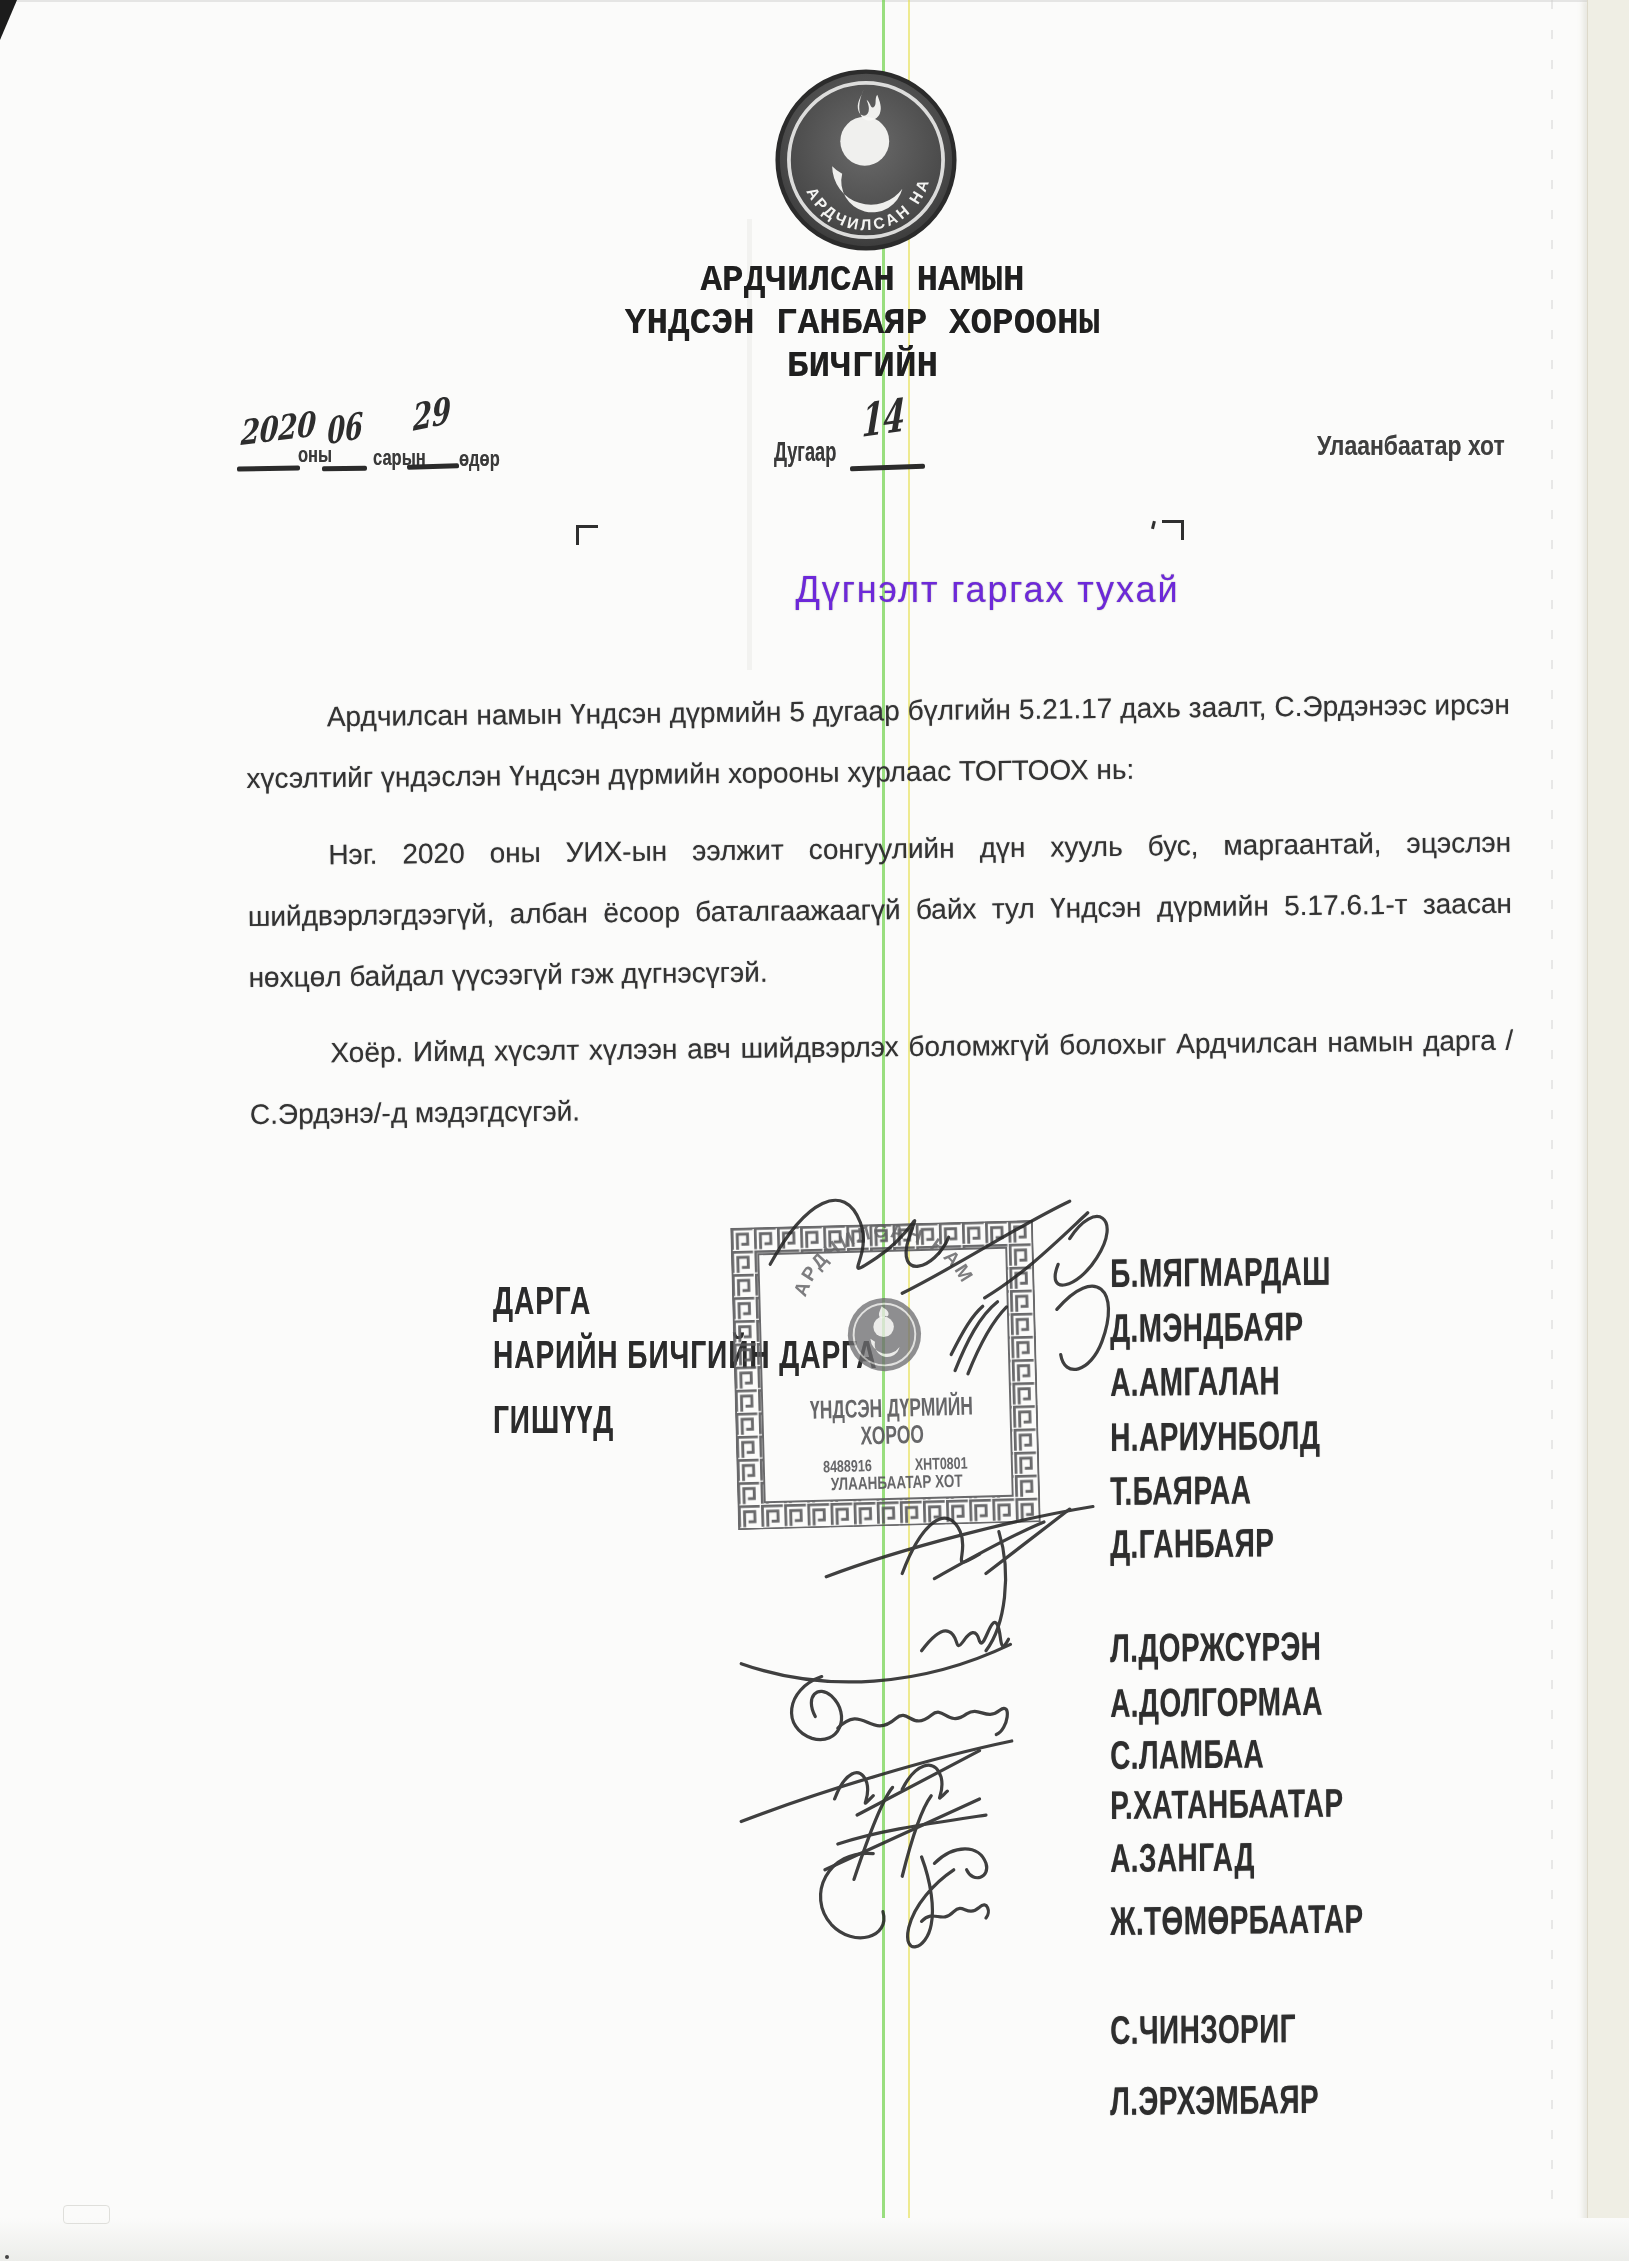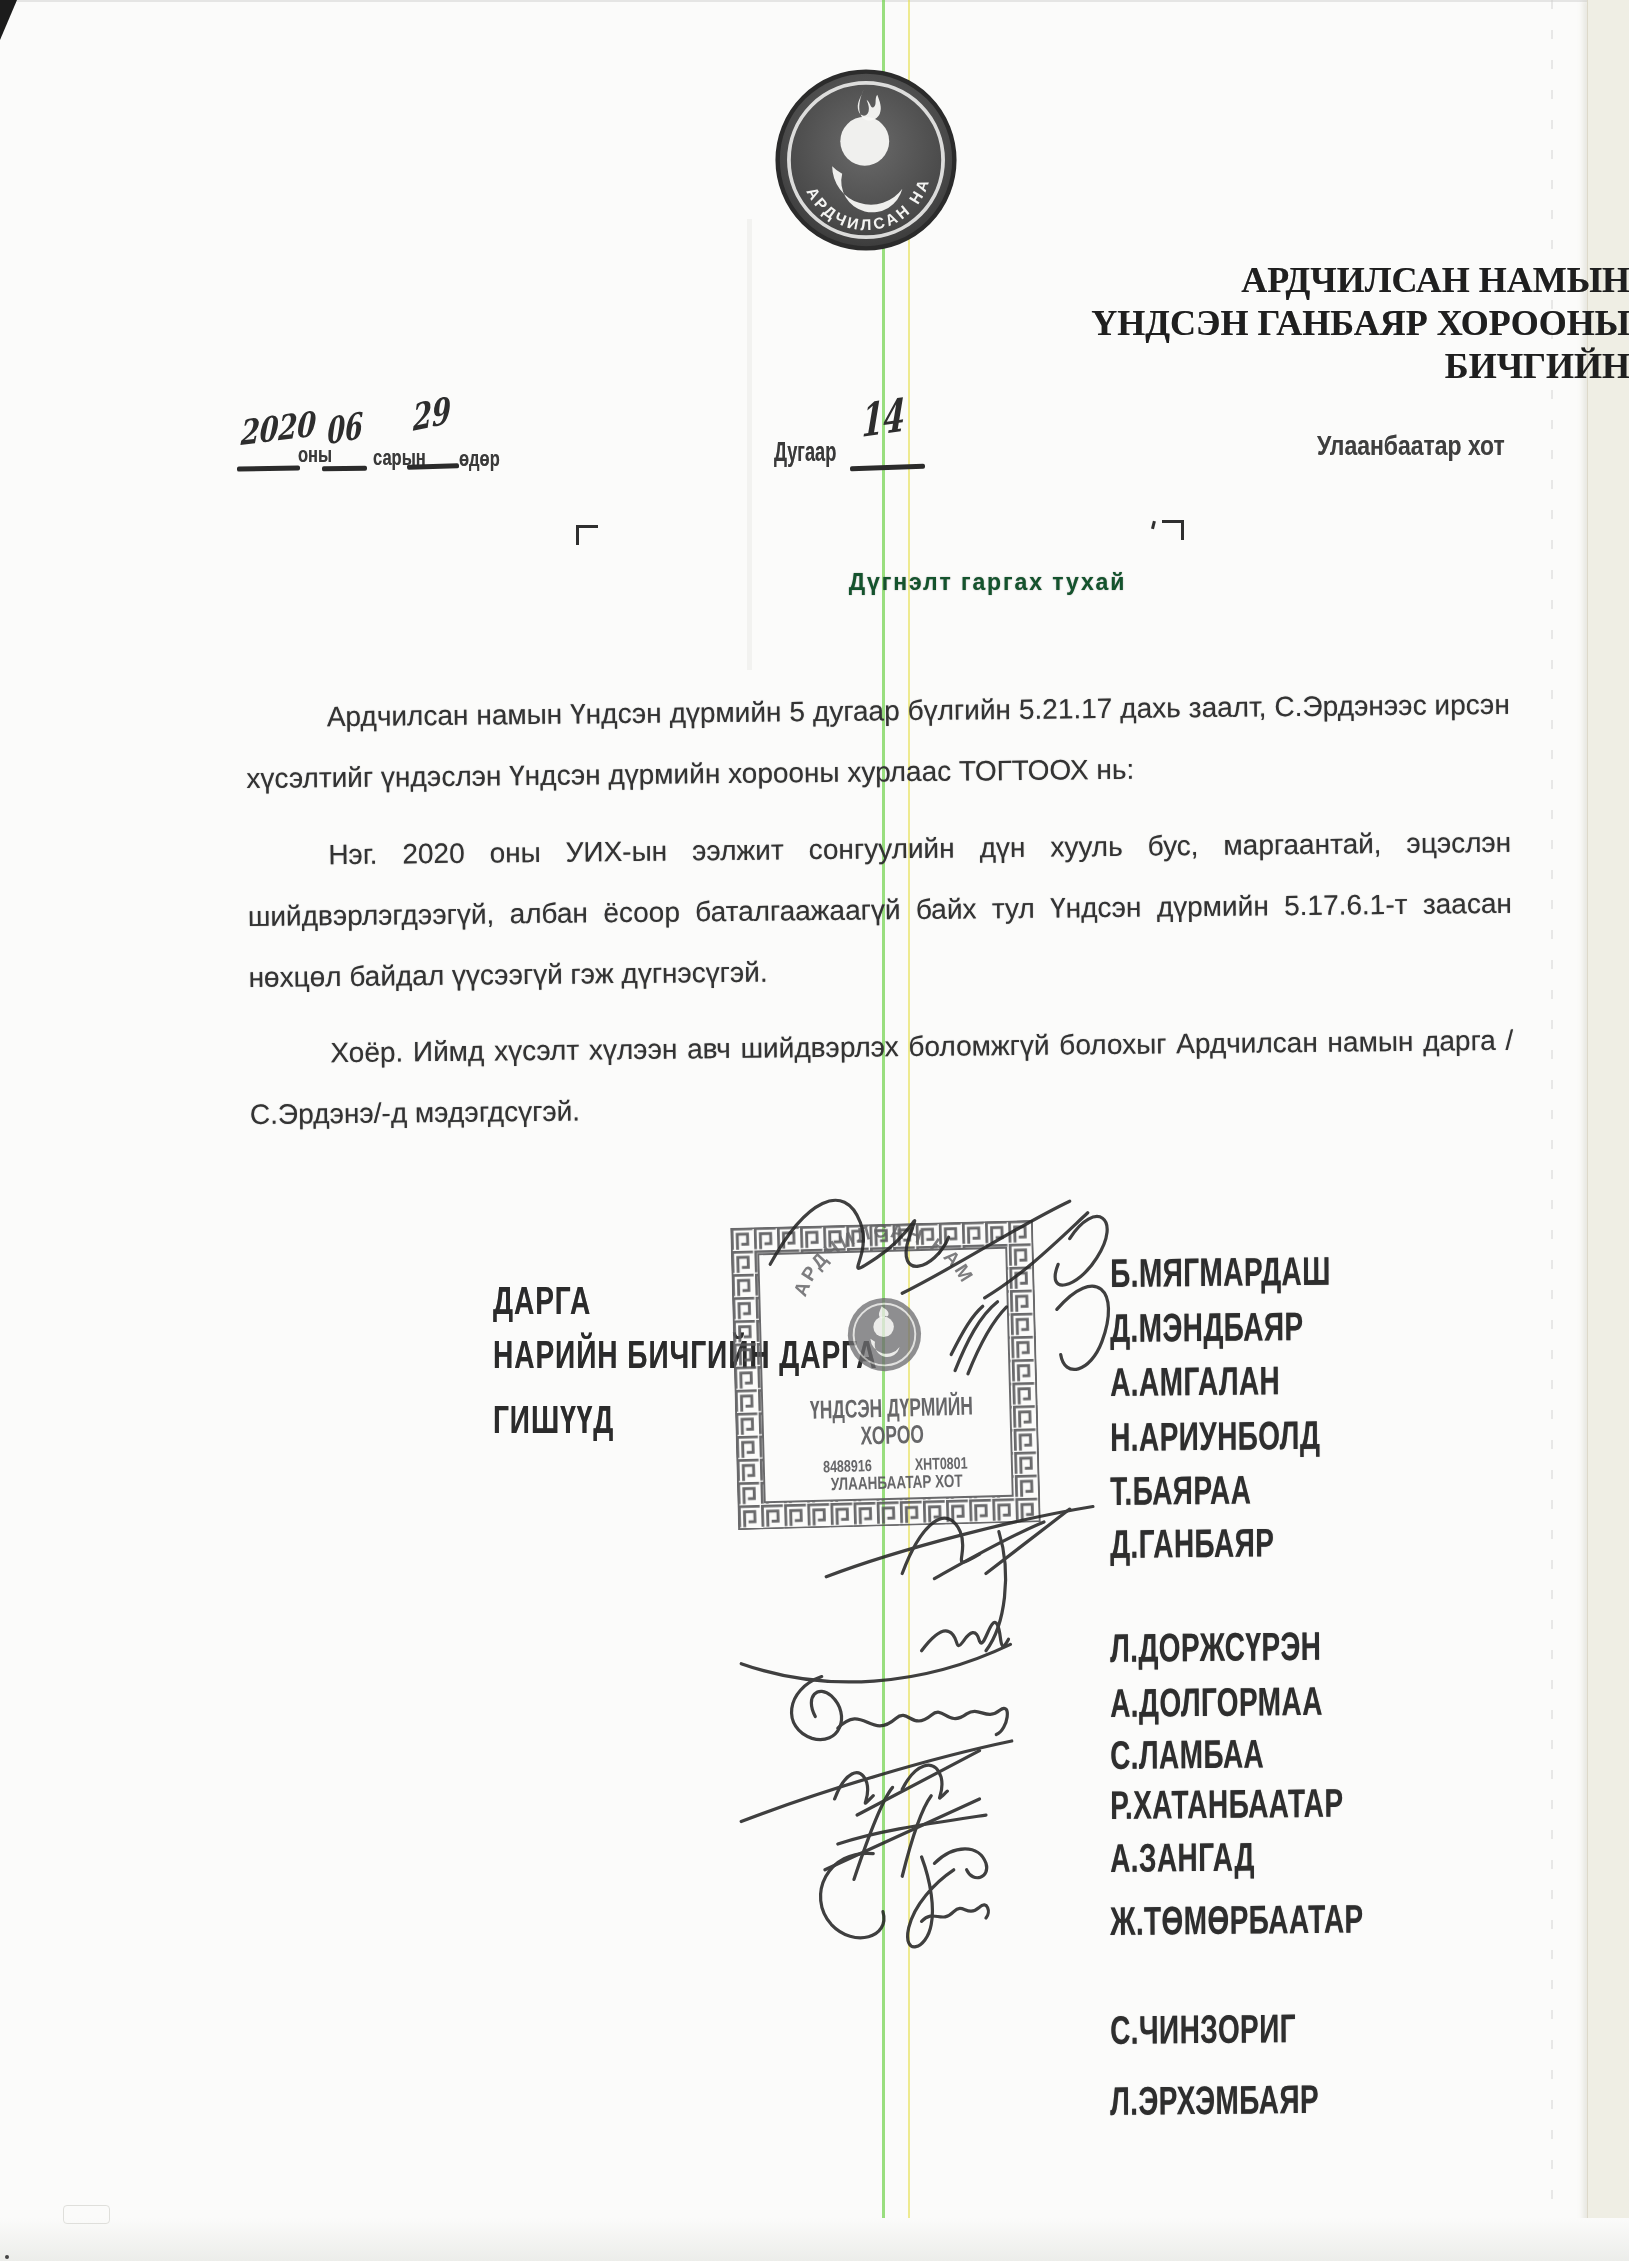--- a/index.html
+++ b/index.html
@@ -15,42 +15,42 @@
   .dotted-col{left:1551px;top:0;width:1.9px;height:100%;opacity:.45;
       background:repeating-linear-gradient(#cfcfcf 0 9px, transparent 9px 30px);}
   .strip-bottom{left:0;top:2218px;width:1630px;height:43px;background:linear-gradient(#fbfbfa,#ecedea);}
   .fold-line{left:747px;top:219px;width:5.2px;height:451px;background:#f0f0ee;opacity:.8;}
   .scan-green{left:882px;top:0;width:2.6px;height:100%;opacity:.7;}
   .scan-yellow{left:908px;top:0;width:1.9px;height:100%;opacity:.6;}
   .bottom-mark{left:63px;top:2205px;width:45px;height:17px;border:1.3px solid #d8d8d3;border-radius:3.9px;opacity:.8;}
   .dot-bl{left:5.2px;top:2255px;width:3.9px;height:3.9px;background:#444;border-radius:50%;}
   
   .logo{left:772px;top:66px;width:188px;height:188px;}
-  .title{left:95px;top:259px;width:1535px;text-align:right;
-         font-family:Liberation Serif, serif;font-weight:bold;font-size:36px;line-height:43px;
+  .title{left:95px;top:259px;width:1535px;text-align:center;
+         font-family:Liberation Mono, monospace;font-weight:bold;font-size:36px;line-height:43px;
          color:#1f1f1f;text-shadow:0 0 0.6px rgba(0,0,0,.45);}
   
   .dlabel{font-weight:bold;font-size:22px;color:#3a3a3a;transform:scaleX(.75);transform-origin:0 0;
           text-shadow:0 0 0.6px rgba(0,0,0,.4);white-space:nowrap;}
   .hand{font-family:"DejaVu Serif",serif;font-style:italic;font-weight:bold;color:#2d2d2d;white-space:nowrap;}
   .hy{font-size:34px;transform:rotate(-7deg) skewX(-10deg) scaleX(.8);transform-origin:0 100%;}
   .hm{font-size:36px;transform:rotate(-9deg) skewX(-10deg) scaleX(.72);transform-origin:0 100%;}
   .hd{font-size:36px;transform:rotate(-12deg) skewX(-12deg) scaleX(.78);transform-origin:0 100%;}
   .hn{font-size:45px;transform:rotate(-8deg) skewX(-10deg) scaleX(.7);transform-origin:0 100%;}
   .uline{height:4.5px;background:#2b2b2b;border-radius:1.9px;}
   .numlabel{font-weight:bold;font-size:28px;color:#3a3a3a;transform:scaleX(.65);transform-origin:0 0;
             text-shadow:0 0 0.6px rgba(0,0,0,.4);}
   .city{font-weight:bold;font-size:27px;color:#3f3f3f;transform:scaleX(.85);transform-origin:0 0;
         text-shadow:0 0 0.6px rgba(0,0,0,.35);white-space:nowrap;}
   
   .brk-l{left:576px;top:525px;width:19.3px;height:17px;border-left:3.2px solid #2f2f2f;border-top:3.2px solid #2f2f2f;}
   .brk-r{left:1162px;top:520px;width:19.3px;height:17px;border-right:3.2px solid #2f2f2f;border-top:3.2px solid #2f2f2f;}
   .brk-tick{left:1152px;top:521px;width:2.6px;height:7.7px;background:#2f2f2f;transform:rotate(14deg);}
-  .subject{left:787px;top:569px;width:401px;text-align:center;font-size:23px;font-weight:bold;
-           letter-spacing:1.9px;color:#14532d;text-shadow:0 0 1.3px rgba(60,60,60,.55);white-space:nowrap;}
+  .subject{left:787px;top:569px;width:401px;text-align:center;font-size:36px;font-weight:normal;
+           letter-spacing:1.9px;color:#6d28d9;text-shadow:0 0 1.3px rgba(60,60,60,.55);white-space:nowrap;}
   
   .bodytext{left:248px;top:687px;width:1264px;transform:rotate(-0.6deg);transform-origin:0 50%;}
   .bodytext p{margin:0 0 15.5px 0;font-size:28px;line-height:61px;text-align:justify;text-indent:81px;
               color:#333;text-shadow:0 0 1px rgba(40,40,40,.5);}
   
   .slabel{left:493px;font-size:39px;font-weight:bold;color:#2b2b2b;letter-spacing:1.3px;
           transform:scaleX(.72);transform-origin:0 0;text-shadow:0 0 0.6px rgba(0,0,0,.4);white-space:nowrap;}
   .sname{left:1110px;font-size:40px;font-weight:bold;color:#2e2e2e;letter-spacing:0.6px;
          transform:scaleX(.7) rotate(-0.4deg);transform-origin:0 0;text-shadow:0 0 1px rgba(30,30,30,.45);
          white-space:nowrap;}

